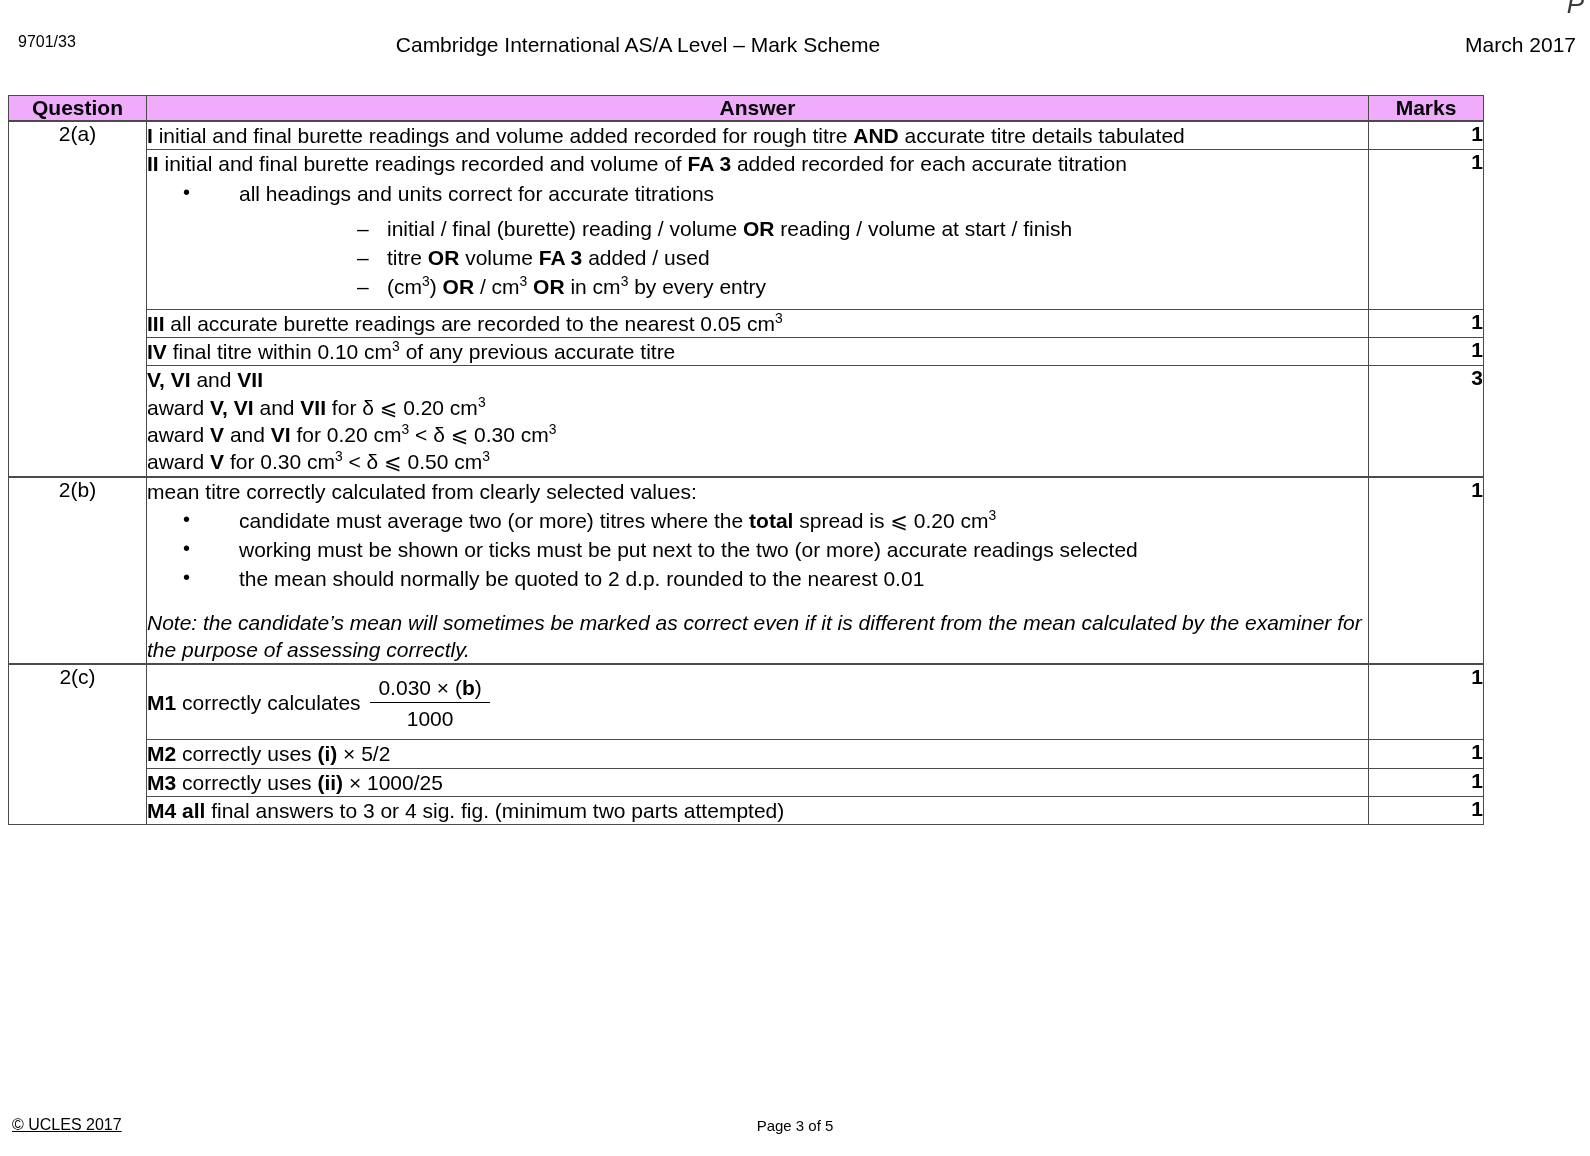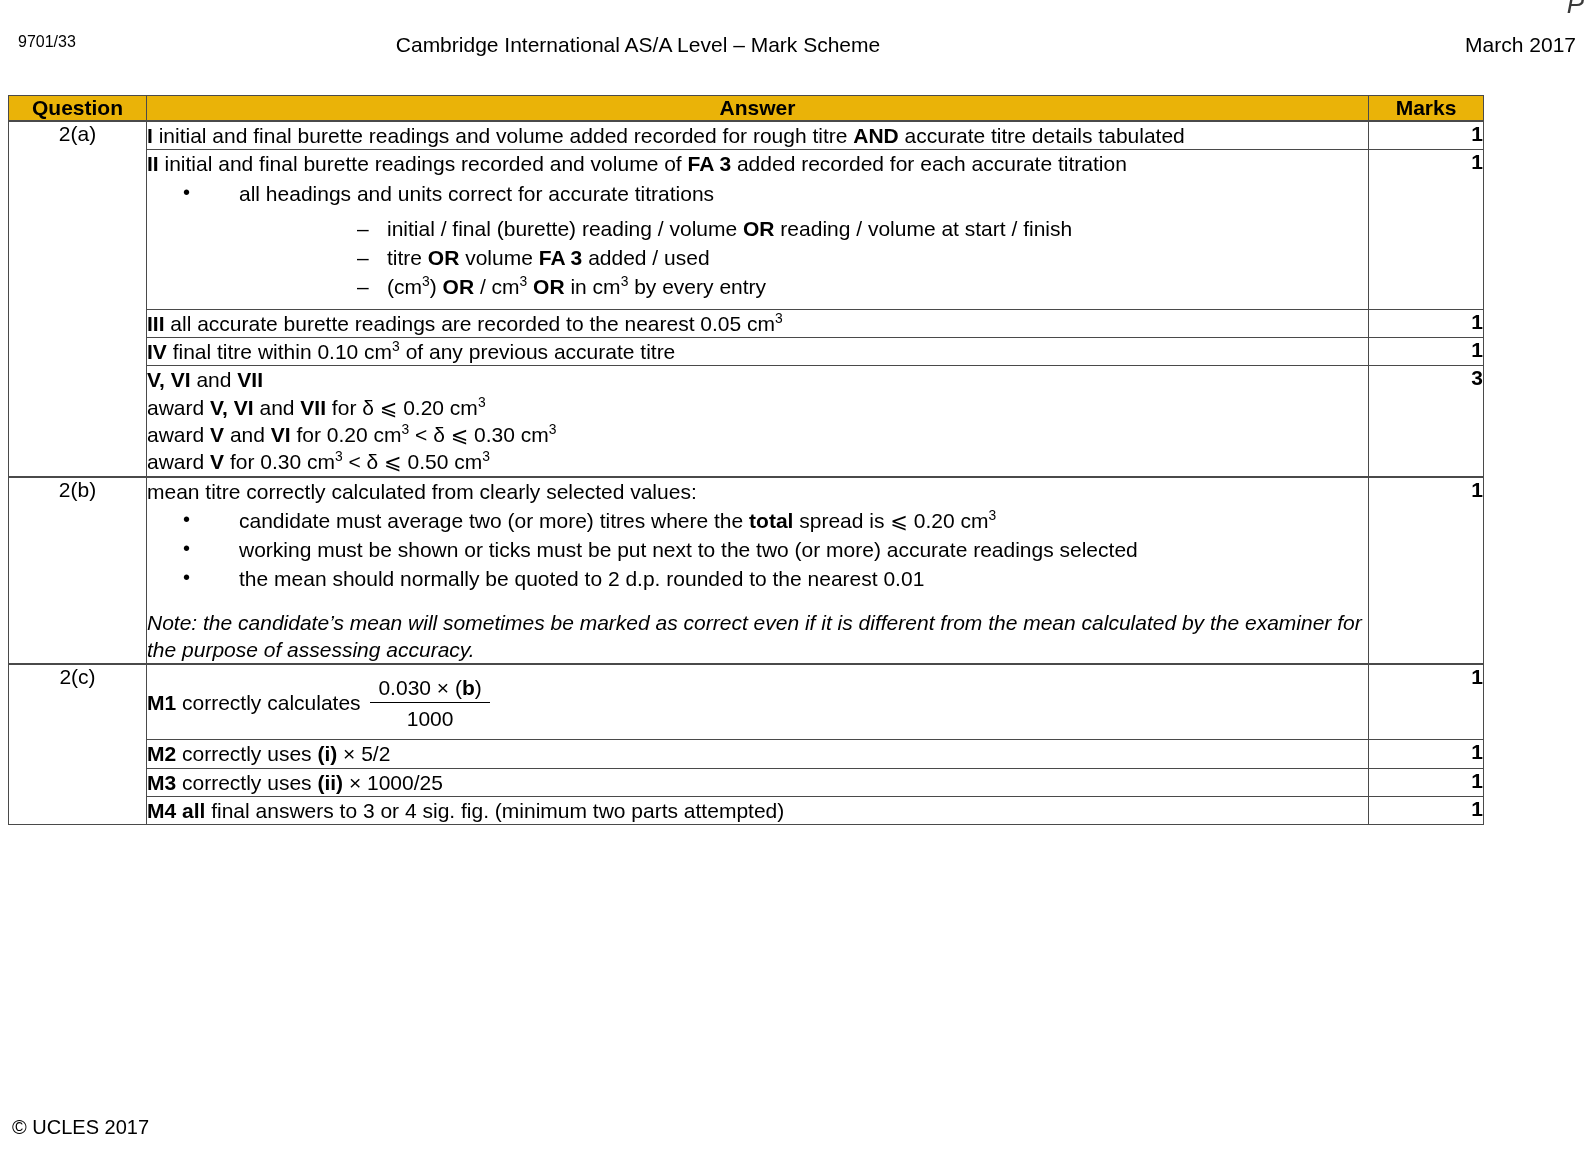--- a/index.html
+++ b/index.html
@@ -82,21 +82,21 @@
   .ms-table td, .ms-table th {
     border: 1.6px solid #4a4a4a;
     vertical-align: top;
     padding: 0;
   }
   .col-q  { width: 138px; }
   .col-a  { width: 1222px; }
   .col-m  { width: 115px; }
 
   thead th {
-    background: #eab308;
+    background: #f0abfc;
     font-size: 21px;
     font-weight: bold;
     text-align: center;
     padding: 10px 0 12px 0;
     border-bottom-width: 2.4px;
   }
 
   .q-cell {
     text-align: center;
     font-size: 21px;
@@ -190,21 +190,22 @@
   .doc-footer {
     position: absolute;
     left: 0;
     top: 1116px;
     width: 1590px;
     height: 30px;
   }
   .ft-left {
     position: absolute;
     left: 12px; top: 0;
-    font-size: 20px;
+    font-size: 16px;
+    text-decoration: underline;
   }
   .ft-center {
     position: absolute;
     left: 0; top: 1px;
     width: 1590px;
     text-align: center;
     font-size: 15px;
   }
 </style>
 </head>
@@ -287,21 +288,21 @@
       <tr class="group-start">
         <td class="q-cell">2(b)</td>
         <td class="a-cell">
           <p class="lead">mean titre correctly calculated from clearly selected values:</p>
           <ul class="b1">
             <li><span>candidate must average two (or more) titres where the </span><b>total</b><span> spread is ⩽ 0.20 cm</span><sup>3</sup></li>
             <li><span>working must be shown or ticks must be put next to the two (or more) accurate readings selected</span></li>
             <li><span>the mean should normally be quoted to 2 d.p. rounded to the nearest 0.01</span></li>
           </ul>
           <div class="spacer"></div>
-          <p class="lead it">Note: the candidate’s mean will sometimes be marked as correct even if it is different from the mean calculated by the examiner for the purpose of assessing accuracy.</p>
+          <p class="lead it">Note: the candidate’s mean will sometimes be marked as correct even if it is different from the mean calculated by the examiner for the purpose of assessing correctly.</p>
         </td>
         <td class="m-cell">1</td>
       </tr>
 
       <tr class="group-start">
         <td class="q-cell" rowspan="4">2(c)</td>
         <td class="a-cell">
           <div class="frac-line">
             <span><b>M1</b><span> correctly calculates</span>&nbsp;</span>
             <span class="frac">
@@ -332,15 +333,16 @@
           <p class="lead"><b>M4 all</b><span> final answers to 3 or 4 sig. fig. (minimum two parts attempted)</span></p>
         </td>
         <td class="m-cell">1</td>
       </tr>
 
     </tbody>
   </table>
 
   <div class="doc-footer">
     <div class="ft-left">© UCLES 2017</div>
+    <div class="ft-center">Page 3 of 5</div>
   </div>
 
 </div>
 
 </body></html>

